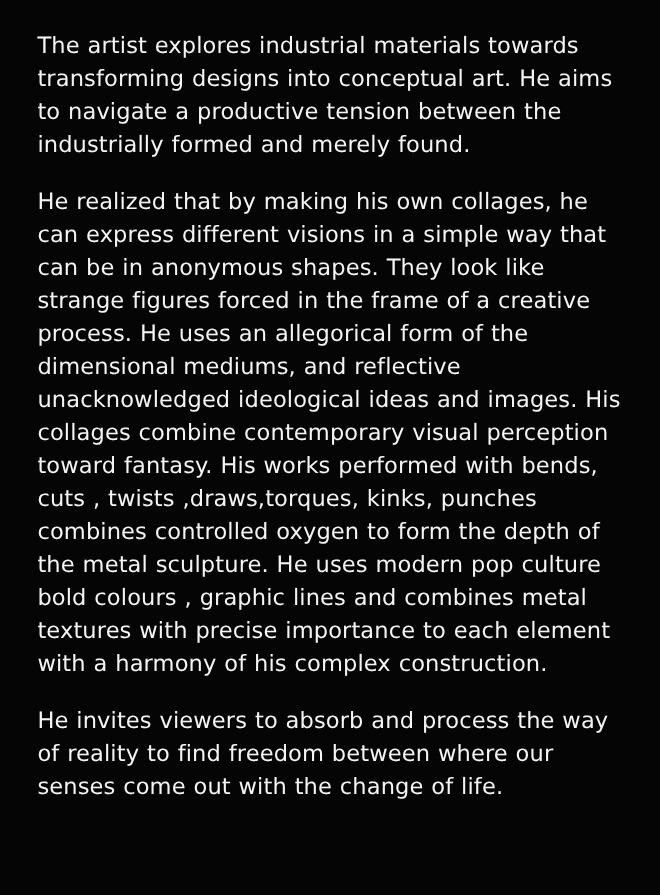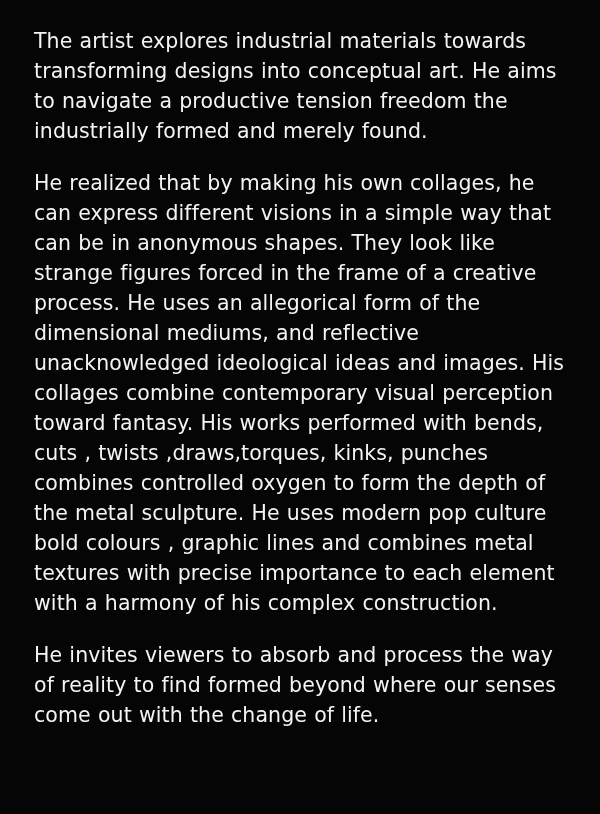--- a/index.html
+++ b/index.html
@@ -31,16 +31,16 @@
     word-spacing: 0.5px;
   }
   .para:last-child {
     margin-bottom: 0;
   }
 </style>
 </head>
 <body>
 
 <div class="page">
-  <p class="para">The artist explores industrial materials towards transforming designs into conceptual art. He aims to navigate a productive tension freedom the industrially formed and merely found.</p>
+  <p class="para">The artist explores industrial materials towards transforming designs into conceptual art. He aims to navigate a productive tension between the industrially formed and merely found.</p>
   <p class="para">He realized that by making his own collages, he can express different visions in a simple way that can be in anonymous shapes. They look like strange figures forced in the frame of a creative process. He uses an allegorical form of the dimensional mediums, and reflective unacknowledged ideological ideas and images. His collages combine contemporary visual perception toward fantasy. His works performed with bends, cuts , twists ,draws,torques, kinks, punches combines controlled oxygen to form the depth of the metal sculpture. He uses modern pop culture bold colours , graphic lines and combines metal textures with precise importance to each element with a harmony of his complex construction.</p>
-  <p class="para">He invites viewers to absorb and process the way of reality to find formed beyond where our senses come out with the change of life.</p>
+  <p class="para">He invites viewers to absorb and process the way of reality to find freedom between where our senses come out with the change of life.</p>
 </div>
 
 </body></html>

